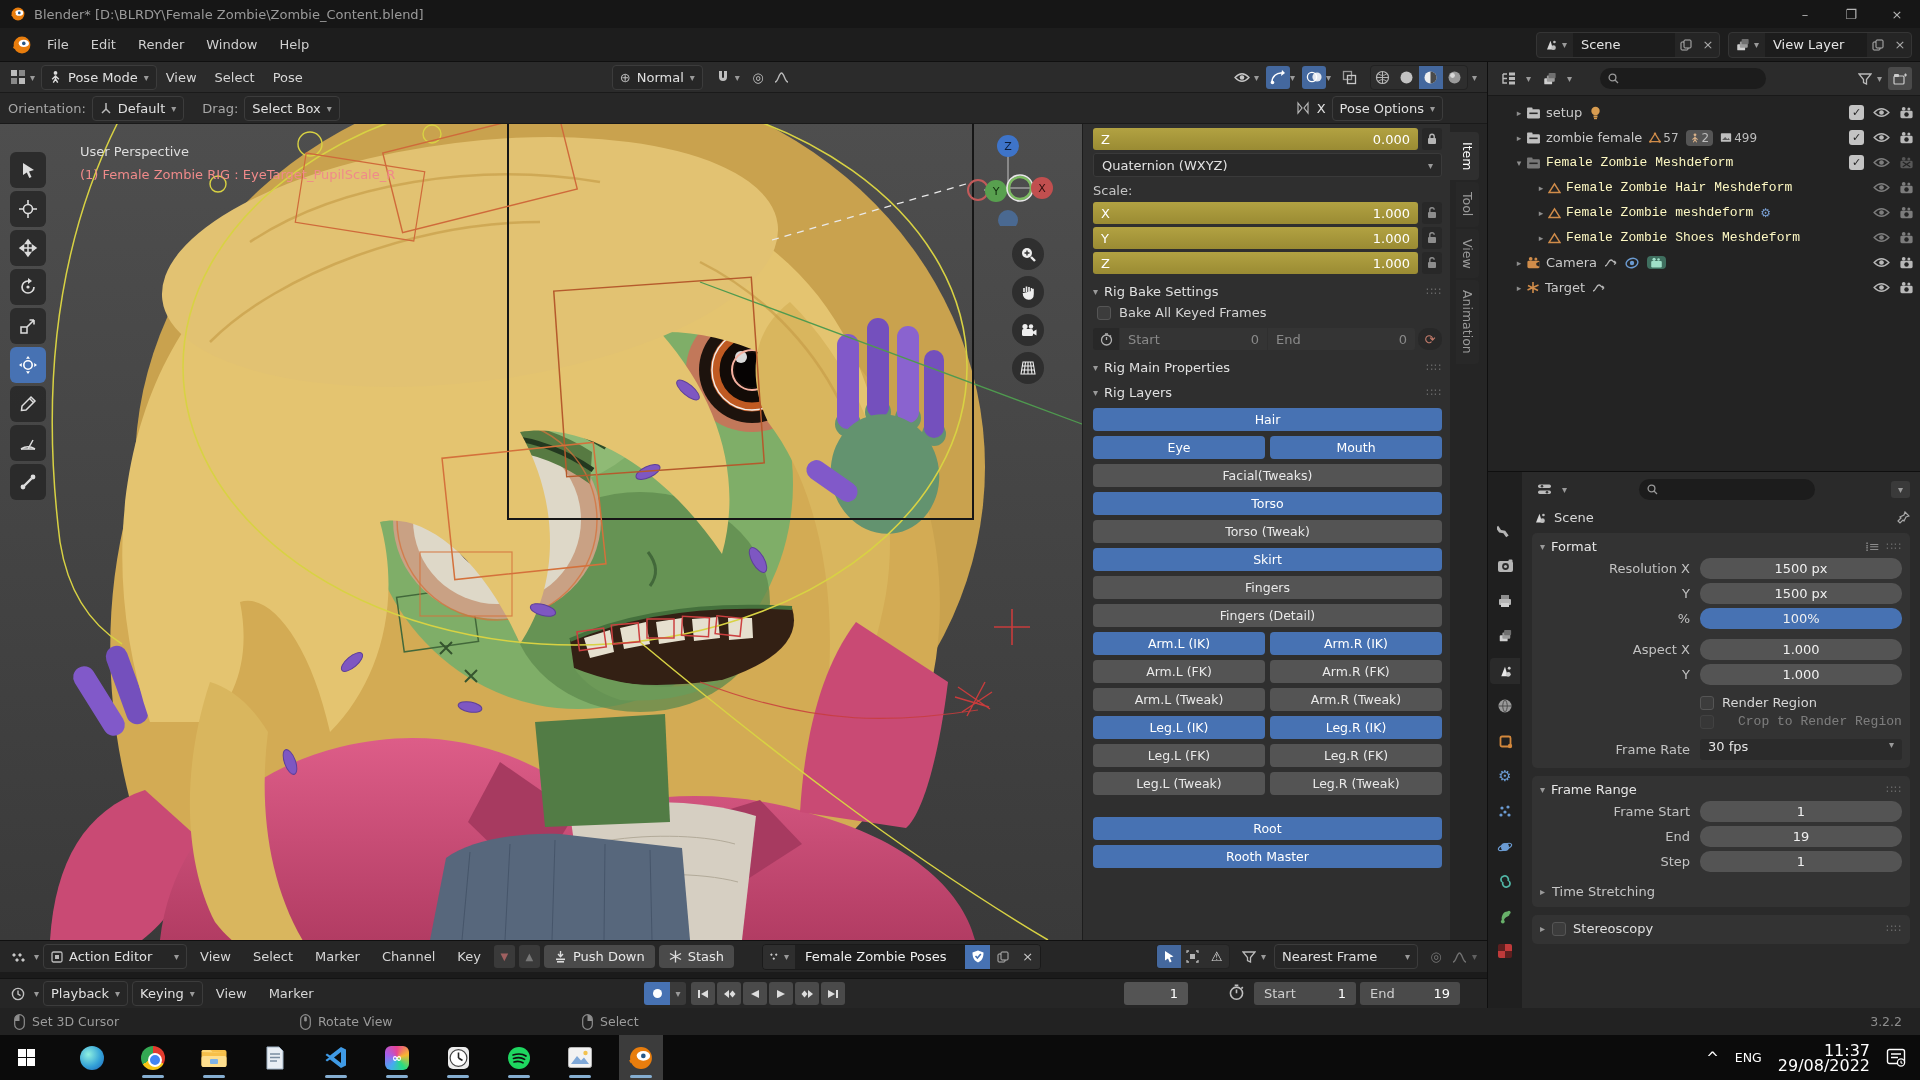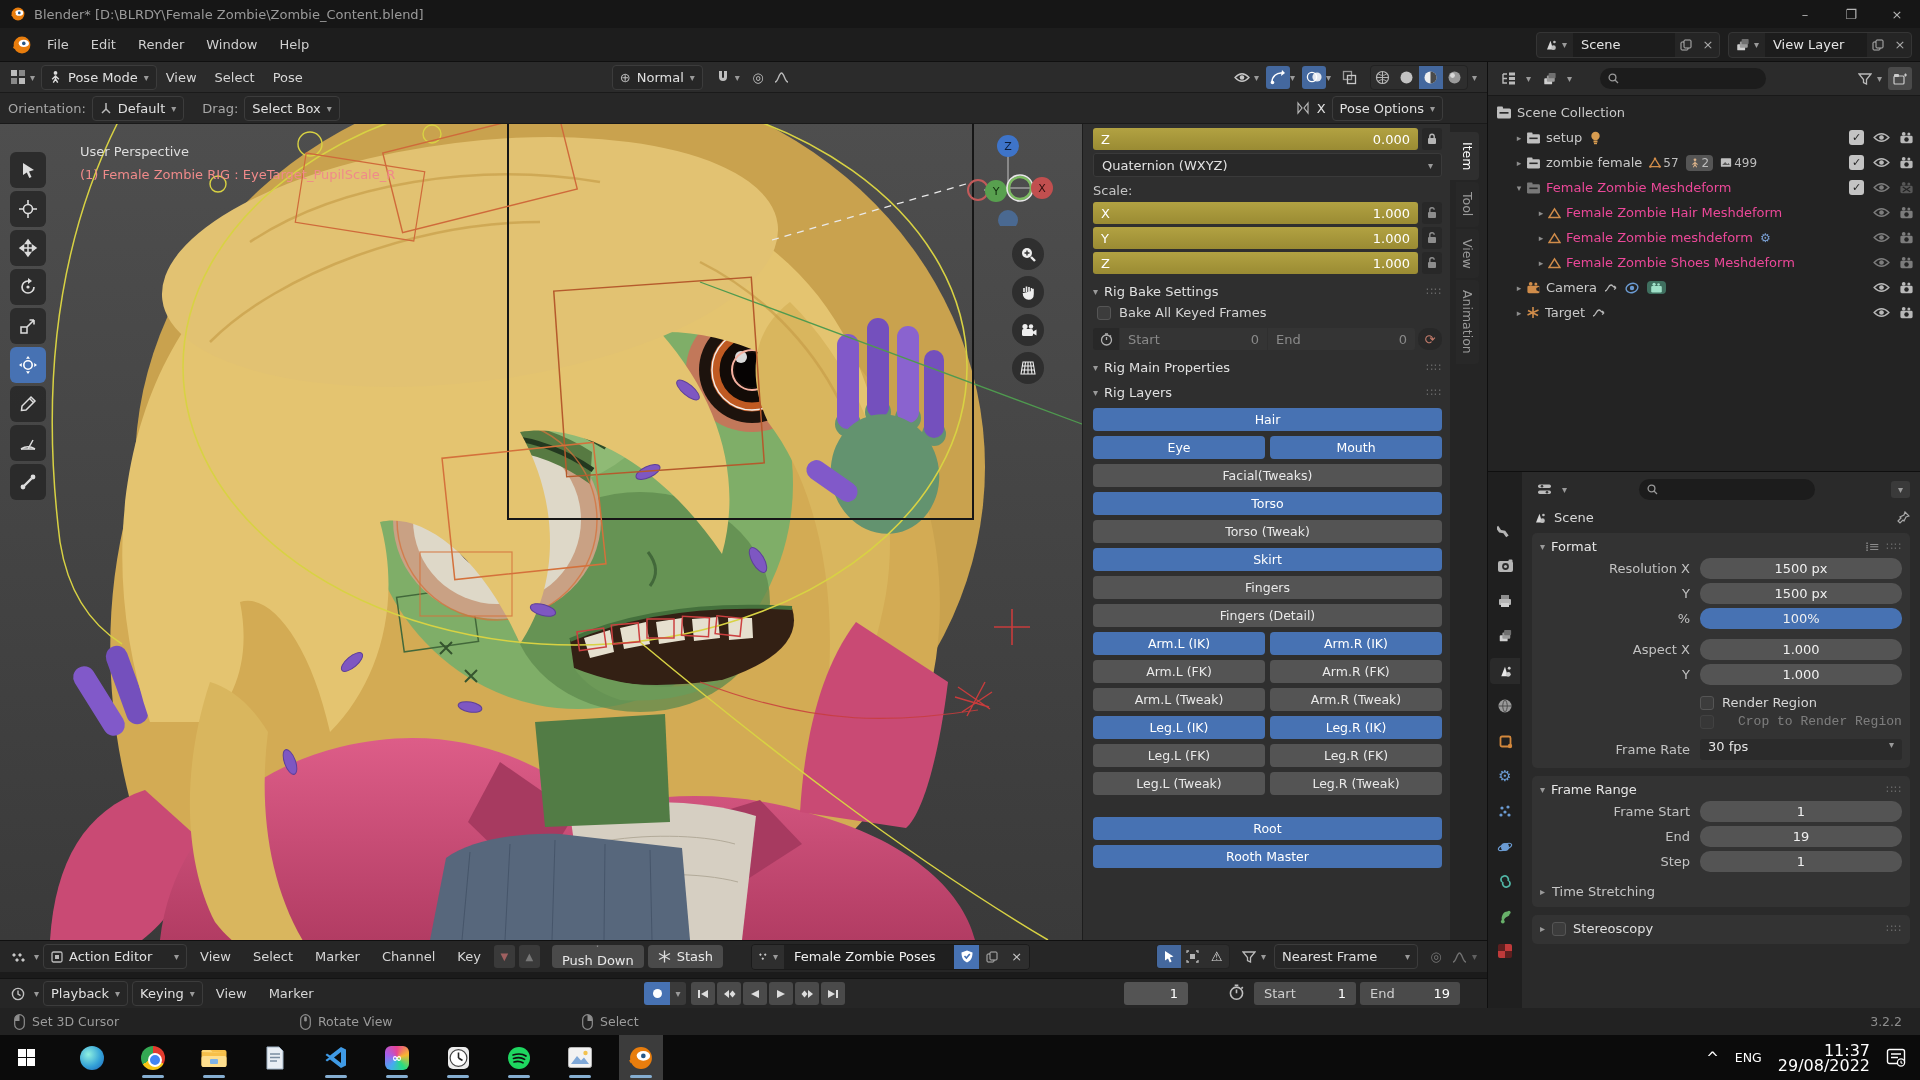--- a/index.html
+++ b/index.html
@@ -75,21 +75,21 @@
   .rl-row{display:flex;gap:5px;margin-bottom:5px;}
   .rbtn{flex:1;height:23px;border-radius:4px;background:#545454;color:#e9e9e9;display:flex;align-items:center;justify-content:center;font-size:12.5px;}
   .rbtn.on{background:#4772b3;color:#fff;}
 
   
   #outliner{left:1487px;top:62px;width:433px;height:410px;background:#232323;border-left:1px solid #0f0f0f;border-bottom:1px solid #0f0f0f;box-sizing:border-box;}
   .ol-header{height:33px;background:#2b2b2b;border-bottom:1px solid #191919;display:flex;align-items:center;padding:0 8px;gap:6px;}
   .search-box{flex:0 0 150px;height:21px;background:#1c1c1c;border-radius:11px;display:flex;align-items:center;padding:0 8px;color:#888;gap:5px;}
   .ol-row{height:25px;display:flex;align-items:center;padding-right:6px;position:relative;}
   .ol-row .label{margin-left:5px;color:#c9c9c9;}
-  .ol-row.gray .label{color:#ec4899;}
+  .ol-row.gray .label{color:#fef9c3;font-family:Liberation Mono, monospace;}
   .ol-exp{width:14px;text-align:center;color:#8d8d8d;font-size:9px;}
   .ol-right{margin-left:auto;display:flex;align-items:center;gap:9px;}
   .ocheck{width:15px;height:15px;background:#c3c3c3;border-radius:3px;color:#222;font-size:11px;display:flex;align-items:center;justify-content:center;font-weight:bold;}
   .badge{display:flex;align-items:center;gap:2px;margin-left:7px;color:#bdbdbd;font-size:12px;}
 
   #properties{left:1487px;top:472px;width:433px;height:536px;background:#2a2a2a;border-left:1px solid #0f0f0f;display:flex;box-sizing:border-box;}
   #ptabs{width:34px;background:#1f1f1f;display:flex;flex-direction:column;align-items:center;padding-top:46px;gap:9px;}
   .ptab{width:30px;height:26px;display:flex;align-items:center;justify-content:center;border-radius:4px 0 0 4px;}
   .ptab.active{background:#2a2a2a;}
   #pcontent{flex:1;padding:6px 10px;box-sizing:border-box;overflow:hidden;}
@@ -760,30 +760,20 @@
           <svg width="14" height="12" viewBox="0 0 14 12">
             <rect x="1" y="3" width="10" height="8" rx="1" fill="none" stroke="#ccc" stroke-width="1.2"></rect>
             <rect x="1" y="1" width="5" height="3" rx="1" fill="#ccc"></rect>
             <path d="M11 2 H14 M12.5 0.5 V3.5" stroke="#ccc" stroke-width="1.2"></path>
           </svg>
         </span>
     </span>
   </div>
   <div style="padding:4px 0;">
 
-    <div class="ol-row" style="padding-left:8px;">
-      <span>
-          <svg width="16" height="13" viewBox="0 0 16 13">
-            <rect x="1" y="2.5" width="14" height="10" rx="1.5" fill="#bfbfbf"></rect>
-            <rect x="1" y="0.5" width="6" height="3" rx="1" fill="#bfbfbf"></rect>
-            <rect x="3.5" y="6" width="9" height="1.7" fill="#2a2a2a"></rect>
-          </svg>
-        </span>
-      <span class="label">Scene Collection</span>
-    </div>
 
     <div class="ol-row" style="padding-left:24px;">
       <span class="ol-exp">▸</span>
       <span>
           <svg width="15" height="12" viewBox="0 0 16 13">
             <rect x="1" y="2.5" width="14" height="10" rx="1.5" fill="#bfbfbf"></rect>
             <rect x="1" y="0.5" width="6" height="3" rx="1" fill="#bfbfbf"></rect>
             <rect x="3.5" y="6" width="9" height="1.7" fill="#2a2a2a"></rect>
           </svg>
         </span>
@@ -1271,21 +1261,21 @@
     <span class="hdr-menu">Select</span>
     <span class="hdr-menu">Marker</span>
     <span class="hdr-menu">Channel</span>
     <span class="hdr-menu">Key</span>
     <span class="icon-btn" style="background:#3a3a3a;width:21px;">
         <span style="color:#9f6060;font-size:10px;">▼</span>
       </span>
     <span class="icon-btn" style="background:#3a3a3a;width:21px;">
         <span style="color:#777;font-size:10px;">▲</span>
       </span>
-    <span class="btn-gray" style="margin-left:8px;flex-direction:column;">
+    <span class="btn-gray" style="">
       <svg width="13" height="13" viewBox="0 0 13 13">
           <path d="M6.5 1 L6.5 6 M4 4 L6.5 6.8 L9 4" stroke="#ddd" stroke-width="1.4" fill="none"></path>
           <rect x="2" y="8.5" width="9" height="1.6" fill="#ddd"></rect>
           <rect x="3" y="11" width="7" height="1.6" fill="#ddd"></rect>
         </svg>
       <span>Push Down</span>
     </span>
     <span class="btn-gray">
       <svg width="13" height="13" viewBox="0 0 13 13">
           <path d="M6.5 0.5 V12.5 M1 3.5 L12 9.5 M12 3.5 L1 9.5" stroke="#ddd" stroke-width="1.3"></path>

